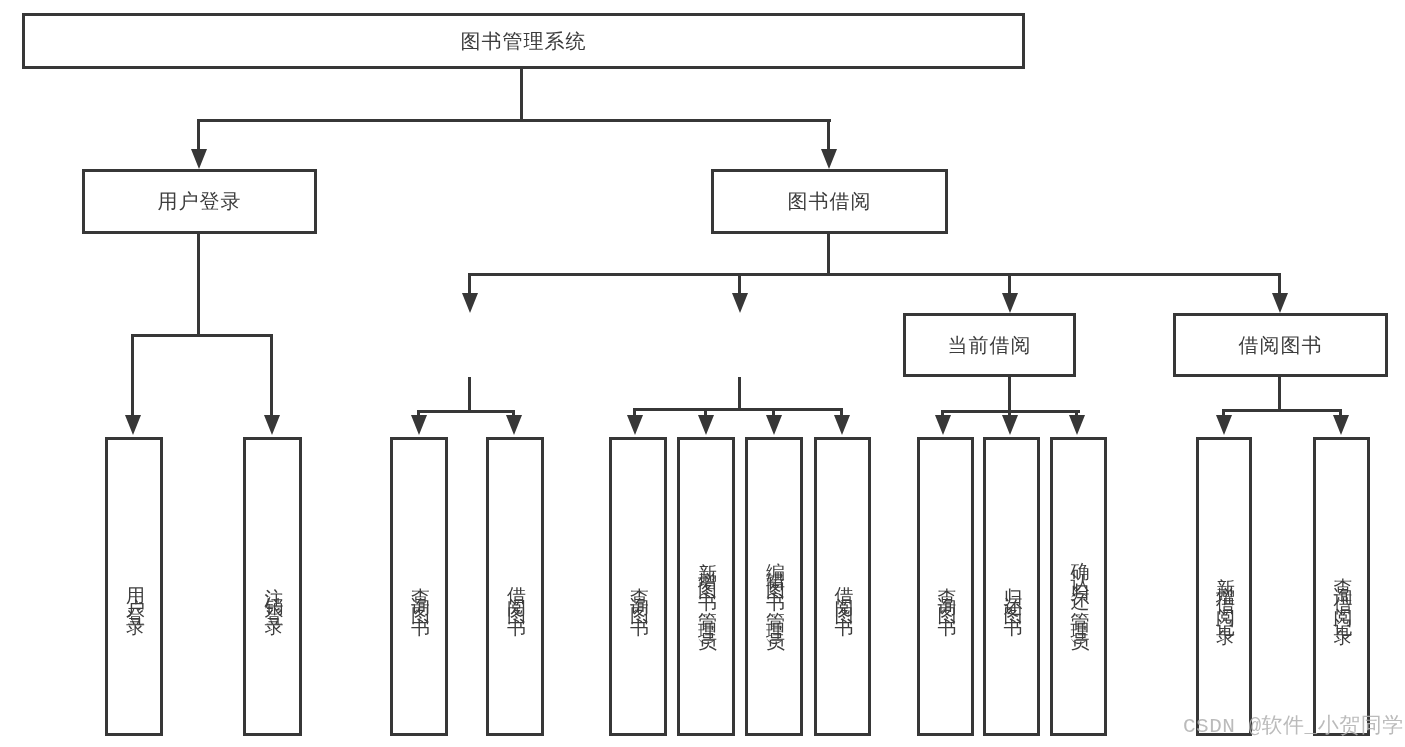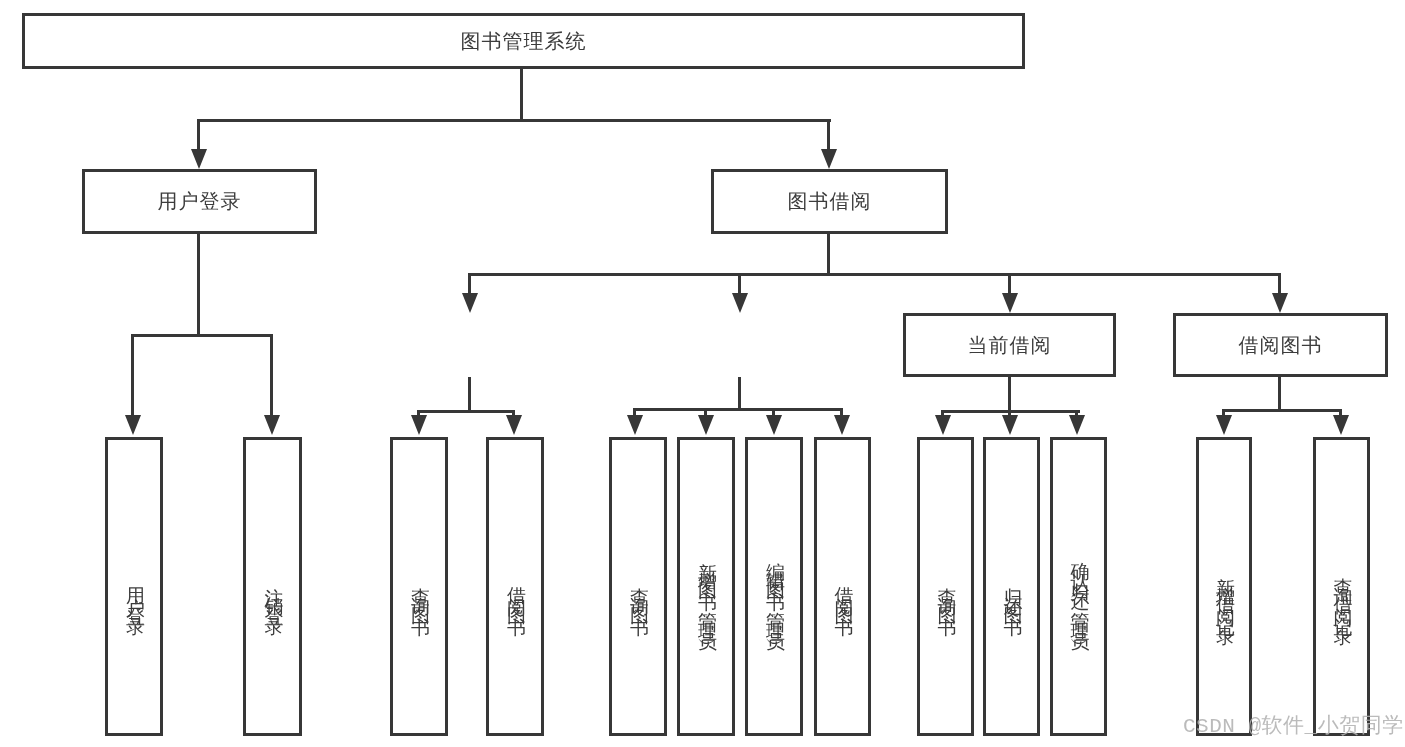--- a/index.html
+++ b/index.html
@@ -65,21 +65,21 @@
   <div class="hl" style="left:468px;top:273px;width:813px"></div>
   <div class="vl" style="left:468px;top:273px;height:22px"></div>
   <div class="arrow" style="left:462px;top:293px"></div>
   <div class="vl" style="left:738px;top:273px;height:22px"></div>
   <div class="arrow" style="left:732px;top:293px"></div>
   <div class="vl" style="left:1008px;top:273px;height:22px"></div>
   <div class="arrow" style="left:1002px;top:293px"></div>
   <div class="vl" style="left:1278px;top:273px;height:22px"></div>
   <div class="arrow" style="left:1272px;top:293px"></div>
 
-  <div class="node h" style="left:903px;top:313px;width:213px;height:64px">
+  <div class="node h" style="left:903px;top:313px;width:173px;height:64px">
     <span class="lbl">当前借阅</span>
   </div>
   <div class="node h" style="left:1173px;top:313px;width:215px;height:64px">
     <span class="lbl">借阅图书</span>
   </div>
 
   <div class="vl" style="left:468px;top:377px;height:36px"></div>
   <div class="hl" style="left:417px;top:410px;width:98px"></div>
   <div class="vl" style="left:417px;top:410px;height:8px"></div>
   <div class="arrow" style="left:411px;top:415px"></div>

